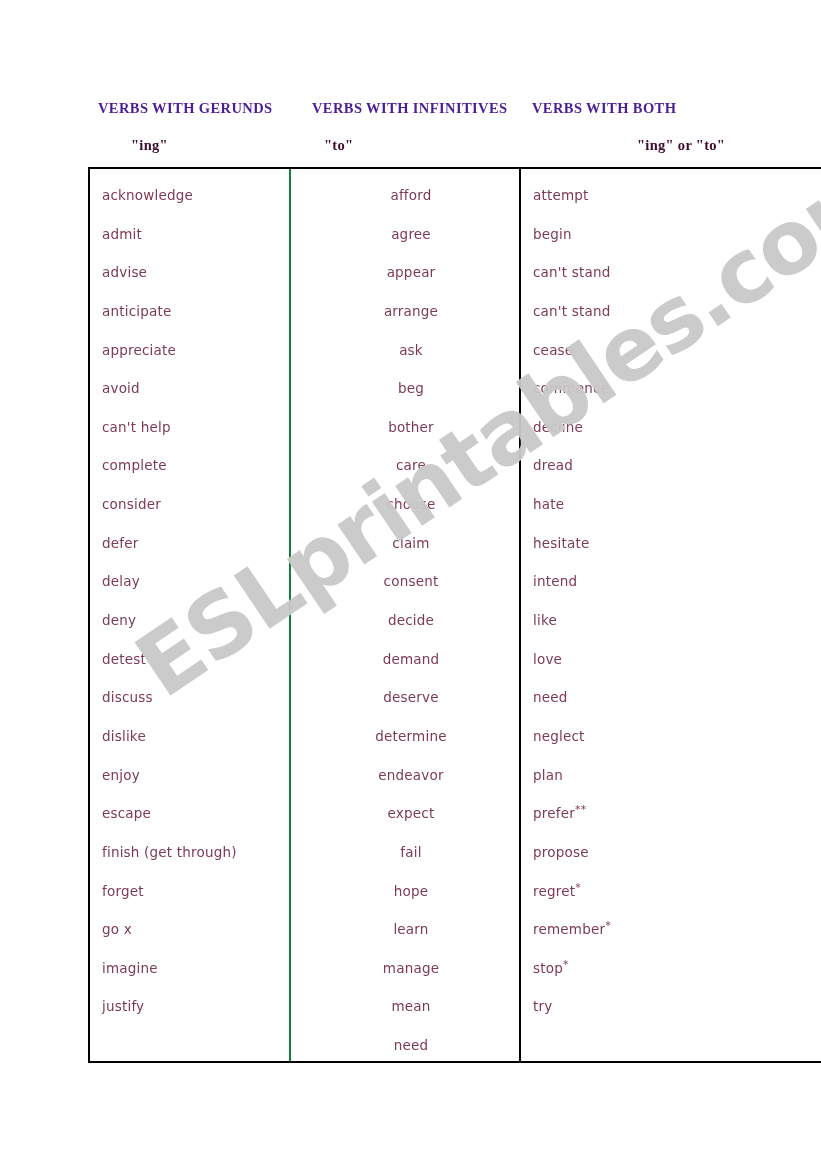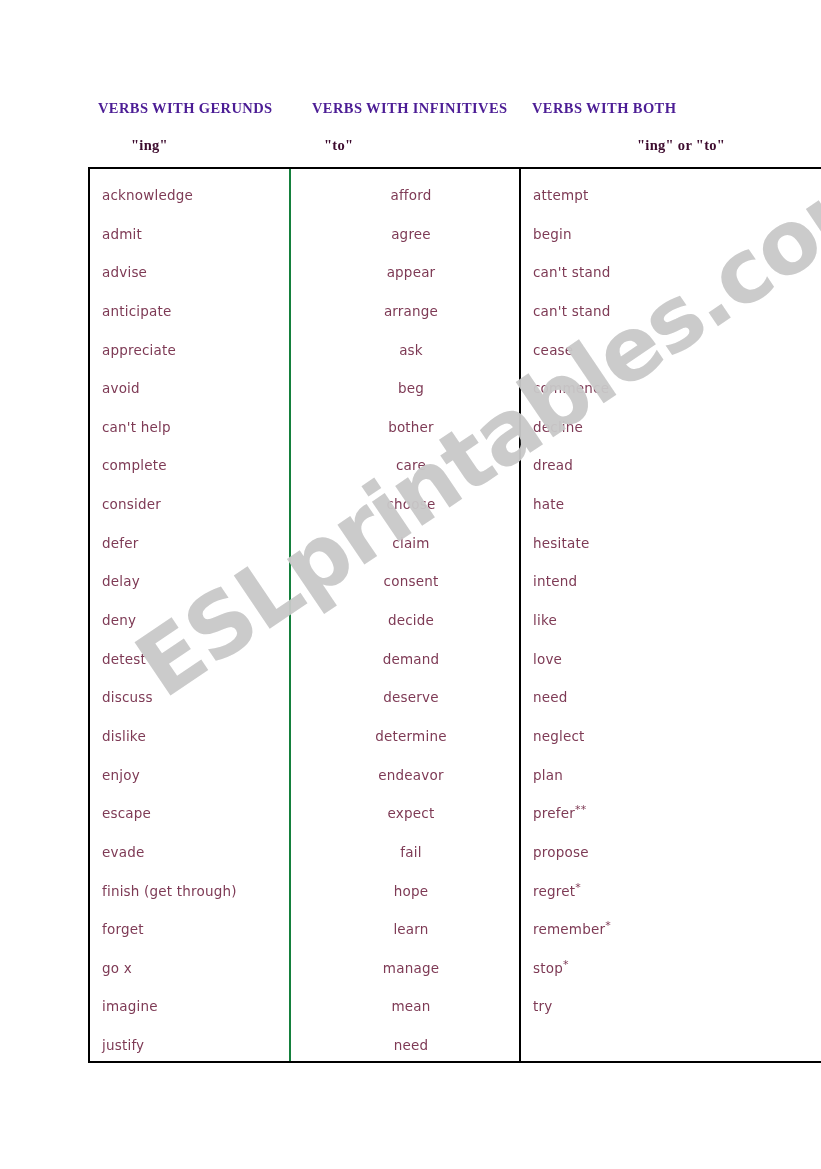--- a/index.html
+++ b/index.html
@@ -153,21 +153,20 @@
         <div class="verb">complete</div>
         <div class="verb">consider</div>
         <div class="verb">defer</div>
         <div class="verb">delay</div>
         <div class="verb">deny</div>
         <div class="verb">detest</div>
         <div class="verb">discuss</div>
         <div class="verb">dislike</div>
         <div class="verb">enjoy</div>
         <div class="verb">escape</div>
-        <div class="verb">evade</div>
         <div class="verb">finish  (get through)</div>
         <div class="verb">forget</div>
         <div class="verb">go  x</div>
         <div class="verb">imagine</div>
         <div class="verb">justify</div>
       </div>
     <div class="col" id="col-infinitives">
         <div class="verb">afford</div>
         <div class="verb">agree</div>
         <div class="verb">appear</div>

